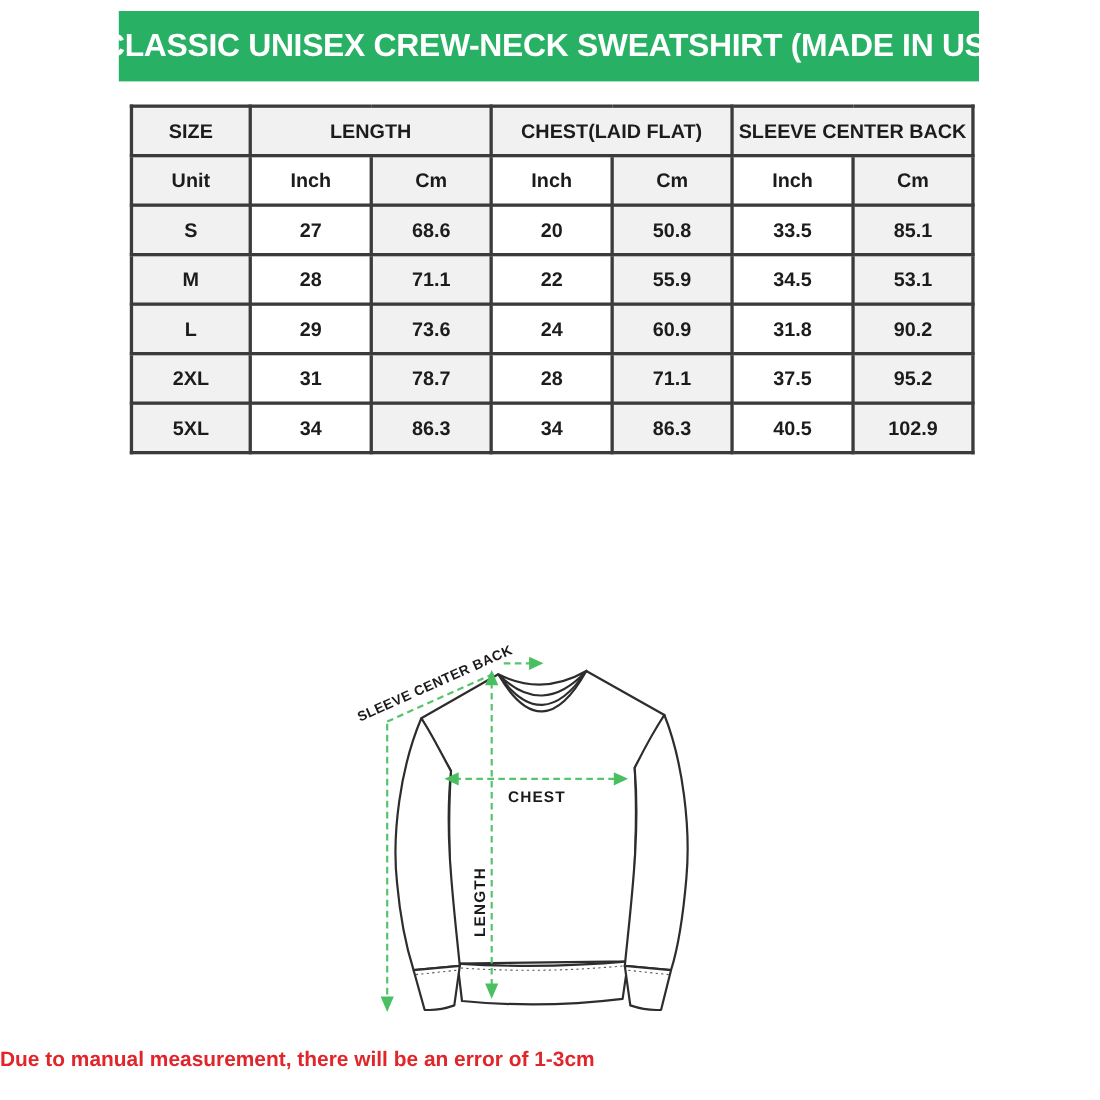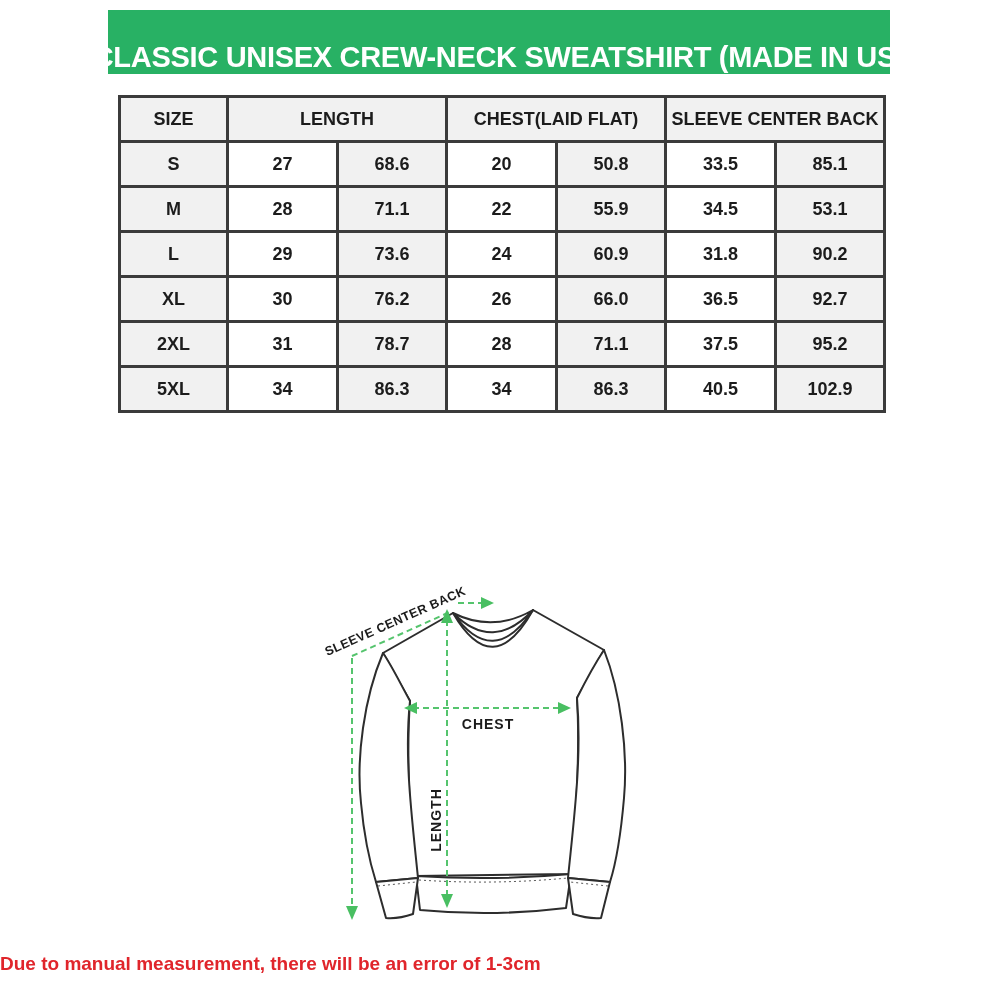--- a/index.html
+++ b/index.html
@@ -2,21 +2,21 @@
 <html><head>
 <meta charset="utf-8">
 <style>
   html,body { margin:0; padding:0; }
   body {
     width:1000px; height:1000px; background:#ffffff; position:relative;
     font-family:"Liberation Sans", sans-serif; color:#1c1c1c;
   }
   .banner {
     position:absolute; left:108px; top:10px; width:782px; height:64px;
-    background:#28b164; display:flex; align-items:flex-end; justify-content:center;
+    background:#28b164; display:flex; align-items:center; justify-content:center;
   }
   .banner h1 {
     margin:0; color:#ffffff; font-size:29px; font-weight:bold;
     letter-spacing:-0.3px; white-space:nowrap;
   }
   table.size-chart {
     position:absolute; left:118px; top:95px; width:765px;
     border-collapse:collapse; table-layout:fixed;
   }
   .size-chart td, .size-chart th {
@@ -49,20 +49,29 @@
       <col style="width:110px">
       <col style="width:109px">
   </colgroup>
   <thead>
     <tr>
       <th class="gray">SIZE</th>
       <th class="gray" colspan="2">LENGTH</th>
       <th class="gray" colspan="2">CHEST(LAID FLAT)</th>
       <th class="gray" colspan="2">SLEEVE CENTER BACK</th>
     </tr>
+    <tr>
+      <td class="gray">Unit</td>
+      <td>Inch</td>
+      <td class="gray">Cm</td>
+      <td>Inch</td>
+      <td class="gray">Cm</td>
+      <td>Inch</td>
+      <td class="gray">Cm</td>
+    </tr>
   </thead>
   <tbody>
       <tr>
         <td class="gray">S</td>
         <td>27</td>
         <td class="gray">68.6</td>
         <td>20</td>
         <td class="gray">50.8</td>
         <td>33.5</td>
         <td class="gray">85.1</td>
@@ -77,29 +86,20 @@
         <td class="gray">53.1</td>
       </tr>
       <tr>
         <td class="gray">L</td>
         <td>29</td>
         <td class="gray">73.6</td>
         <td>24</td>
         <td class="gray">60.9</td>
         <td>31.8</td>
         <td class="gray">90.2</td>
-      </tr>
-      <tr>
-        <td class="gray">XL</td>
-        <td>30</td>
-        <td class="gray">76.2</td>
-        <td>26</td>
-        <td class="gray">66.0</td>
-        <td>36.5</td>
-        <td class="gray">92.7</td>
       </tr>
       <tr>
         <td class="gray">2XL</td>
         <td>31</td>
         <td class="gray">78.7</td>
         <td>28</td>
         <td class="gray">71.1</td>
         <td>37.5</td>
         <td class="gray">95.2</td>
       </tr>

